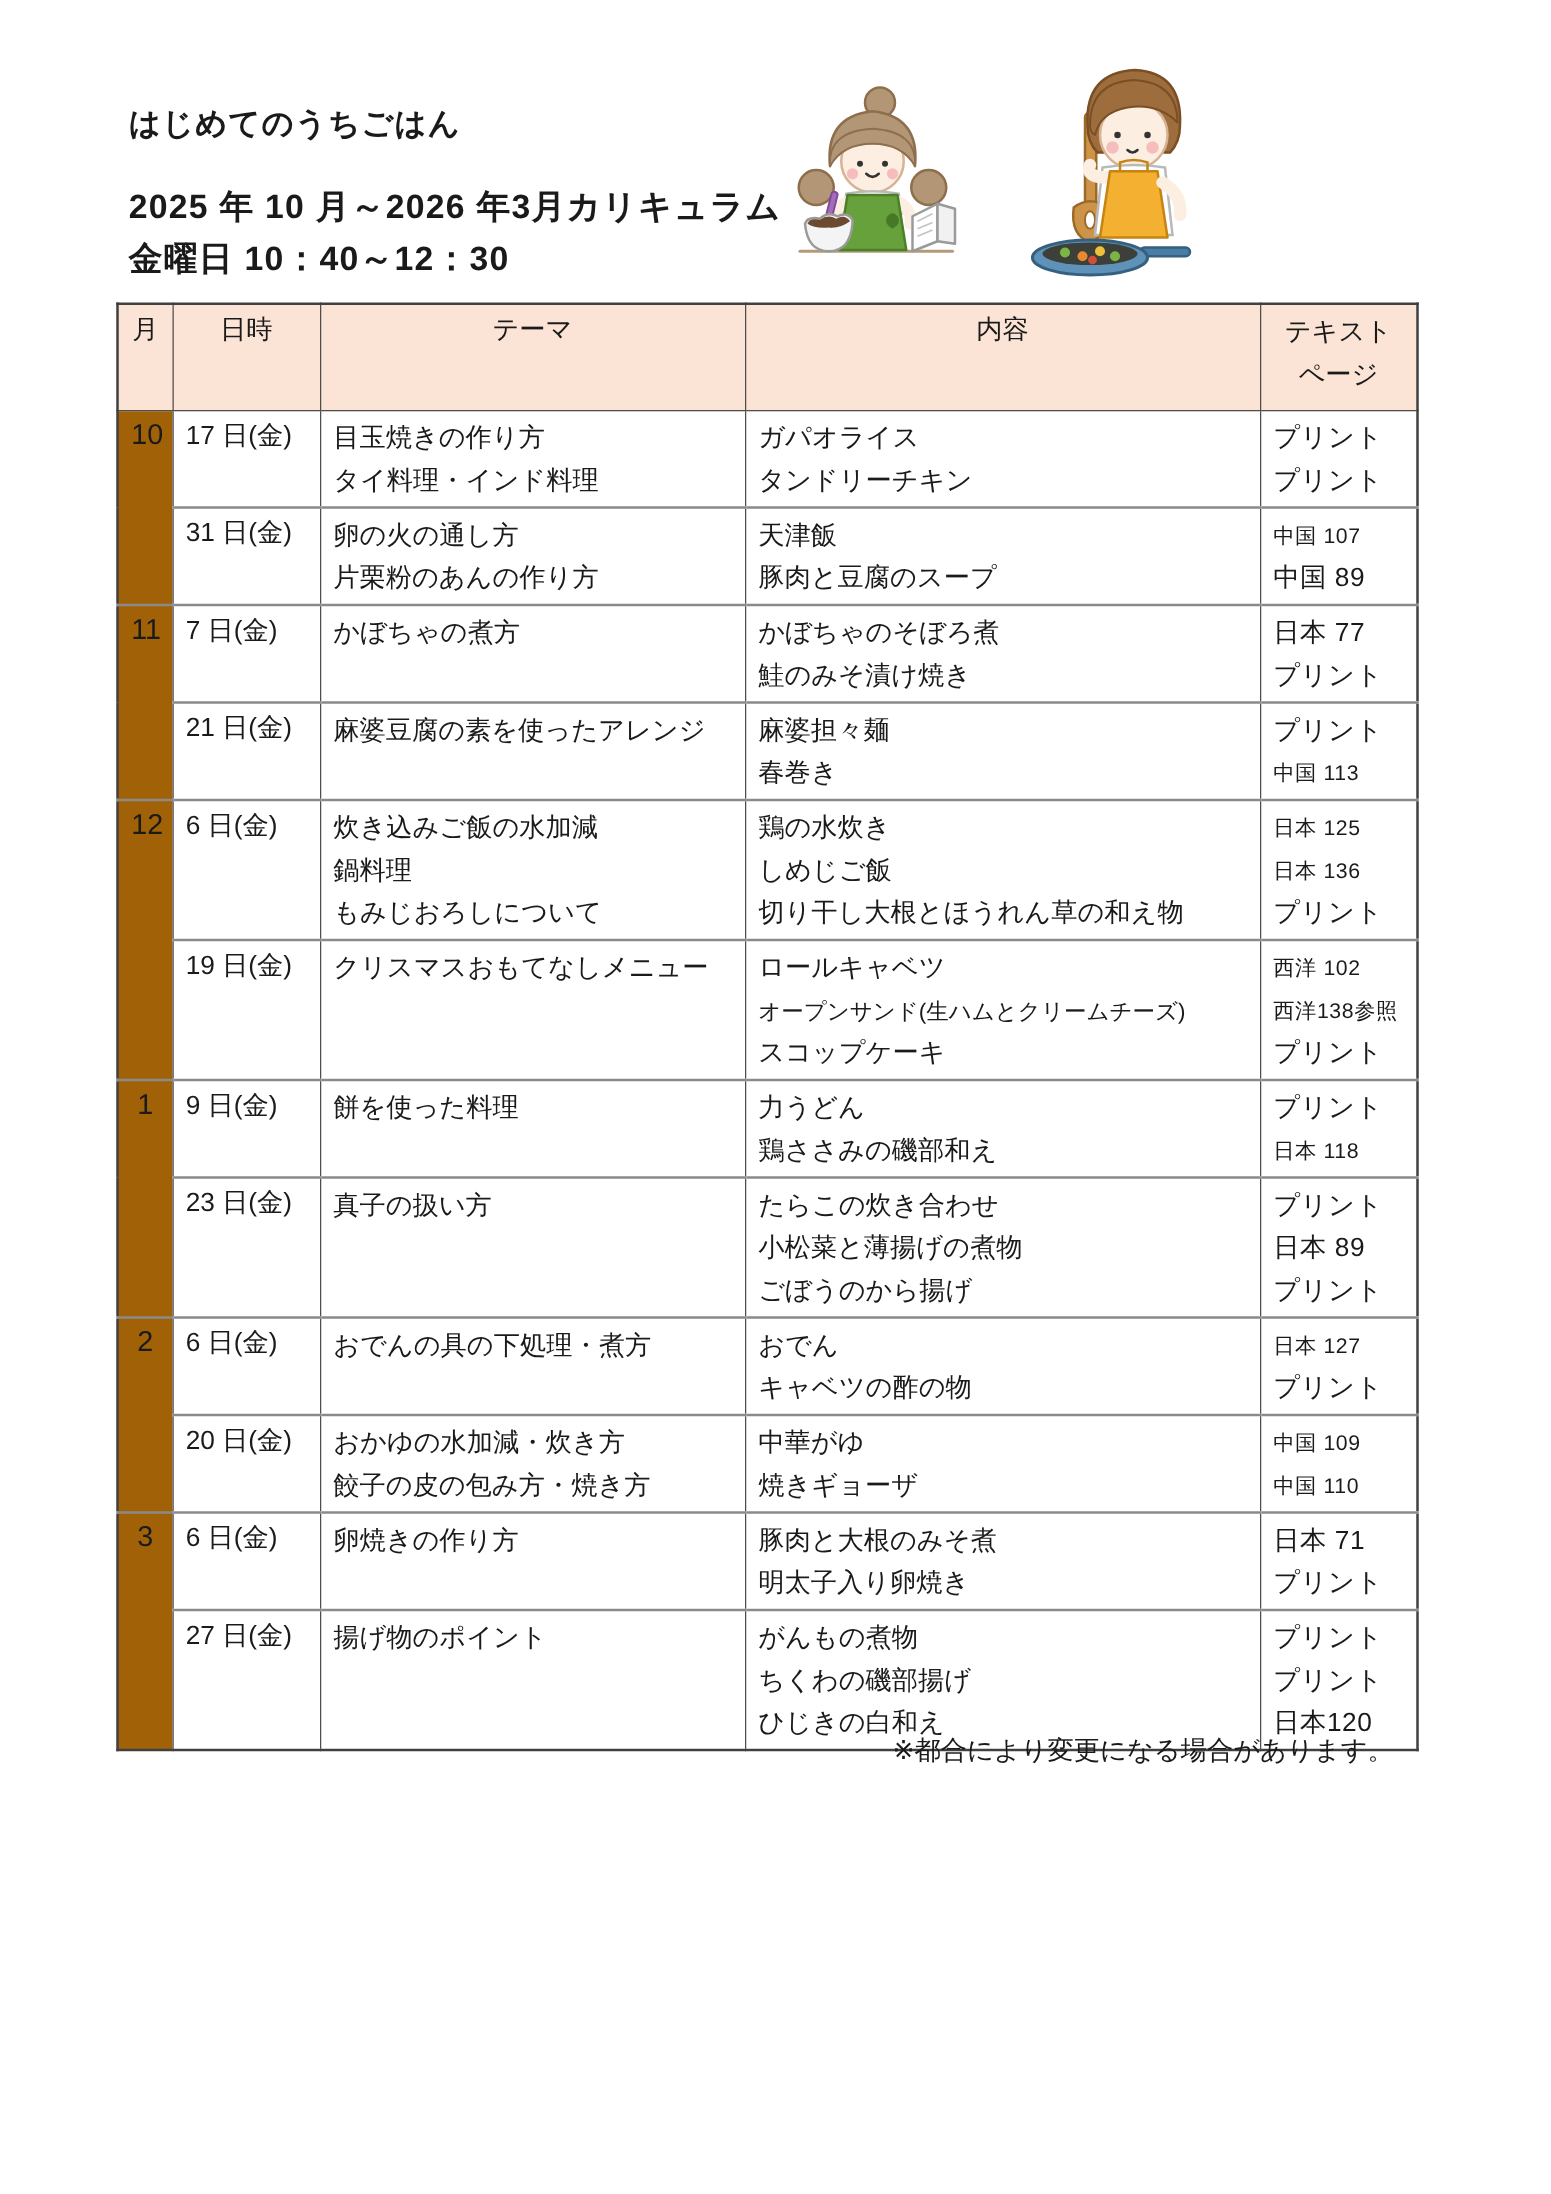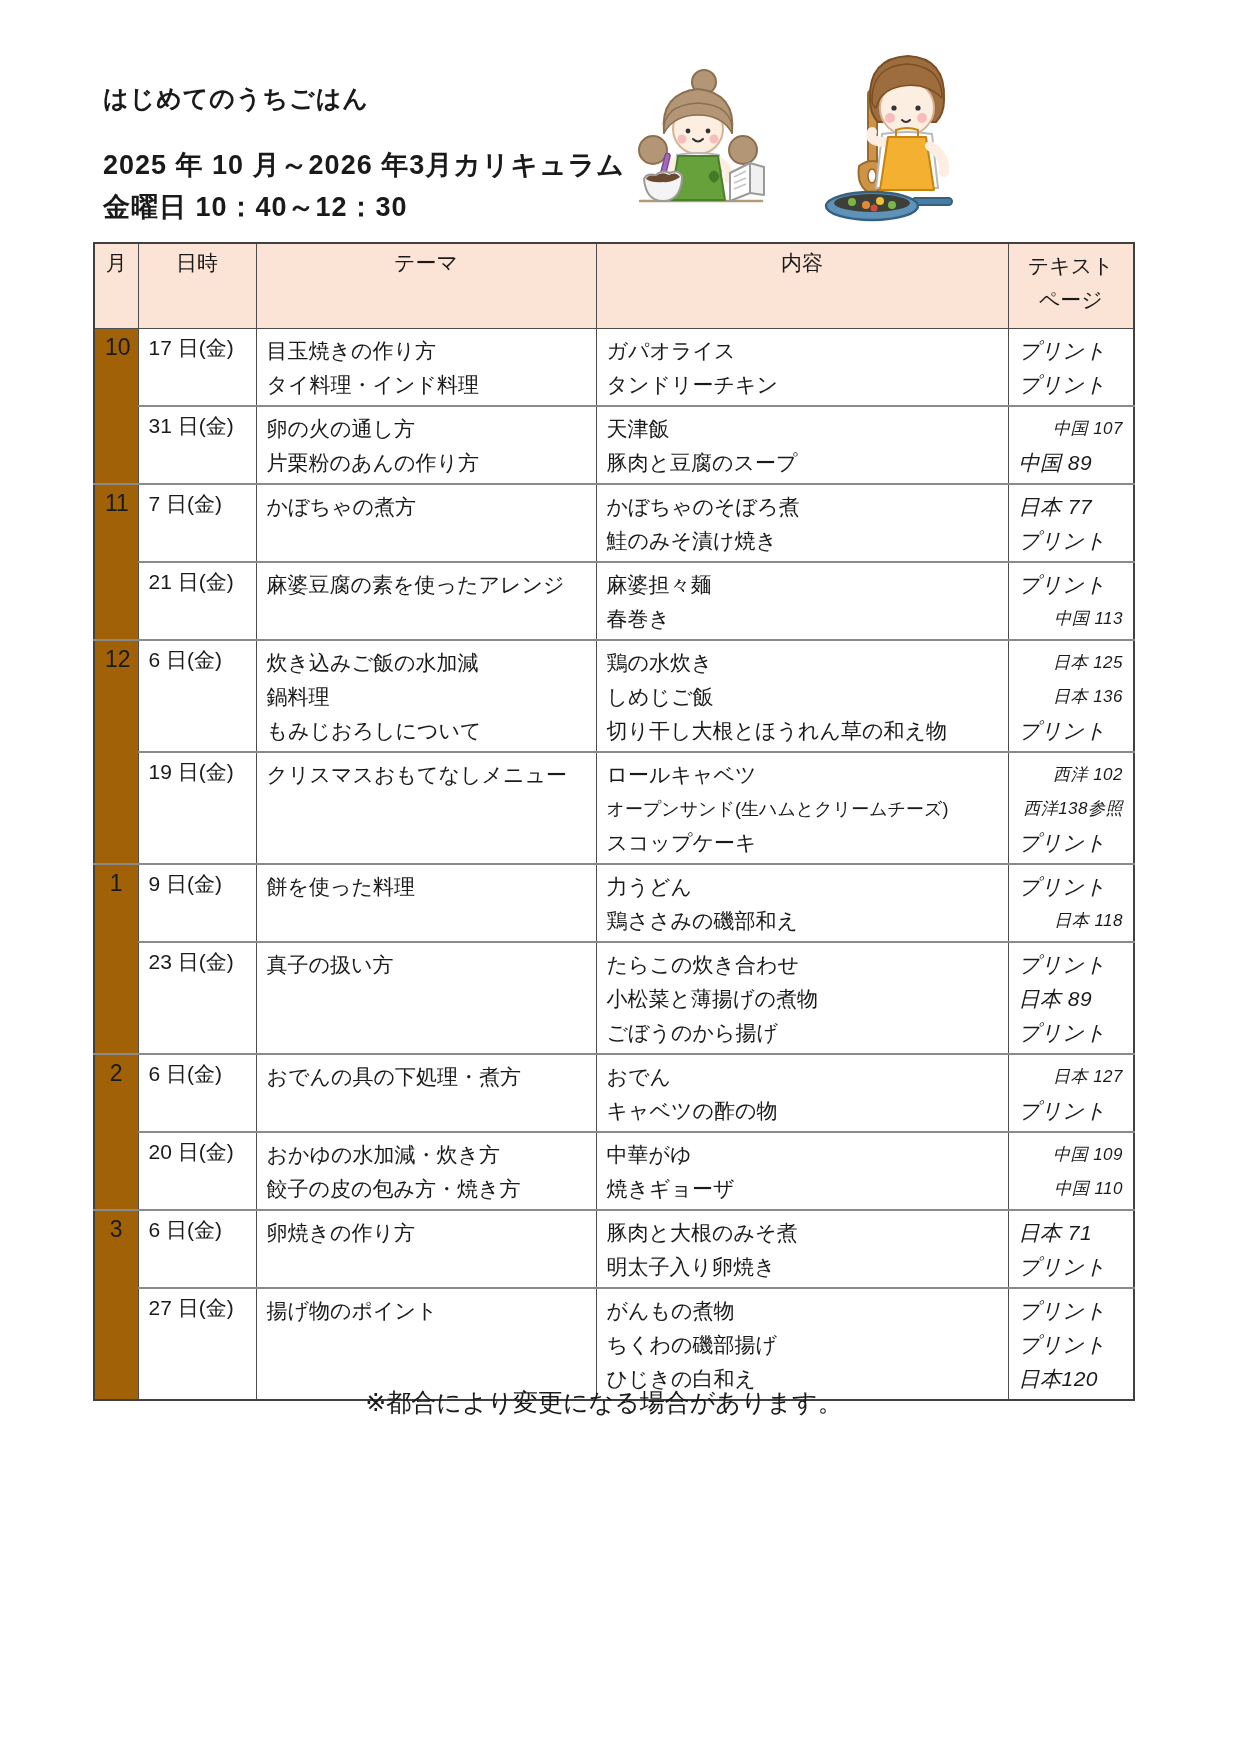--- a/index.html
+++ b/index.html
@@ -49,26 +49,26 @@
   thead .two-line div{line-height:34px;}
   tbody tr.sep td{border-top:2.5px solid #8a8a8a;}
   td.month{
     background:#a16207;
     text-align:center;vertical-align:middle;
     font-size:23px;padding:0;
   }
   td.date{white-space:nowrap;margin-left:24px;}
   .line{height:34px;line-height:34px;white-space:nowrap;}
   .line.sm{font-size:18px;}
-  .pg-small{font-size:17px;letter-spacing:0;text-align:right;}
-  td.pages .line{letter-spacing:0.5px;font-style:italic;}
+  .pg-small{font-size:17px;letter-spacing:0;}
+  td.pages .line{letter-spacing:0.5px;}
 
   .footnote{
     position:absolute;left:93px;top:1386px;width:1040px;
-    text-align:center;font-size:25px;padding-right:18px;box-sizing:border-box;
+    text-align:right;font-size:21px;padding-right:18px;box-sizing:border-box;
   }
 </style>
 </head>
 <body>
 
 <div class="doc-title">はじめてのうちごはん</div>
 <div class="doc-subtitle">
   <div>2025 年 10 月～2026 年3月カリキュラム</div>
   <div>金曜日 10：40～12：30</div>
 </div>

